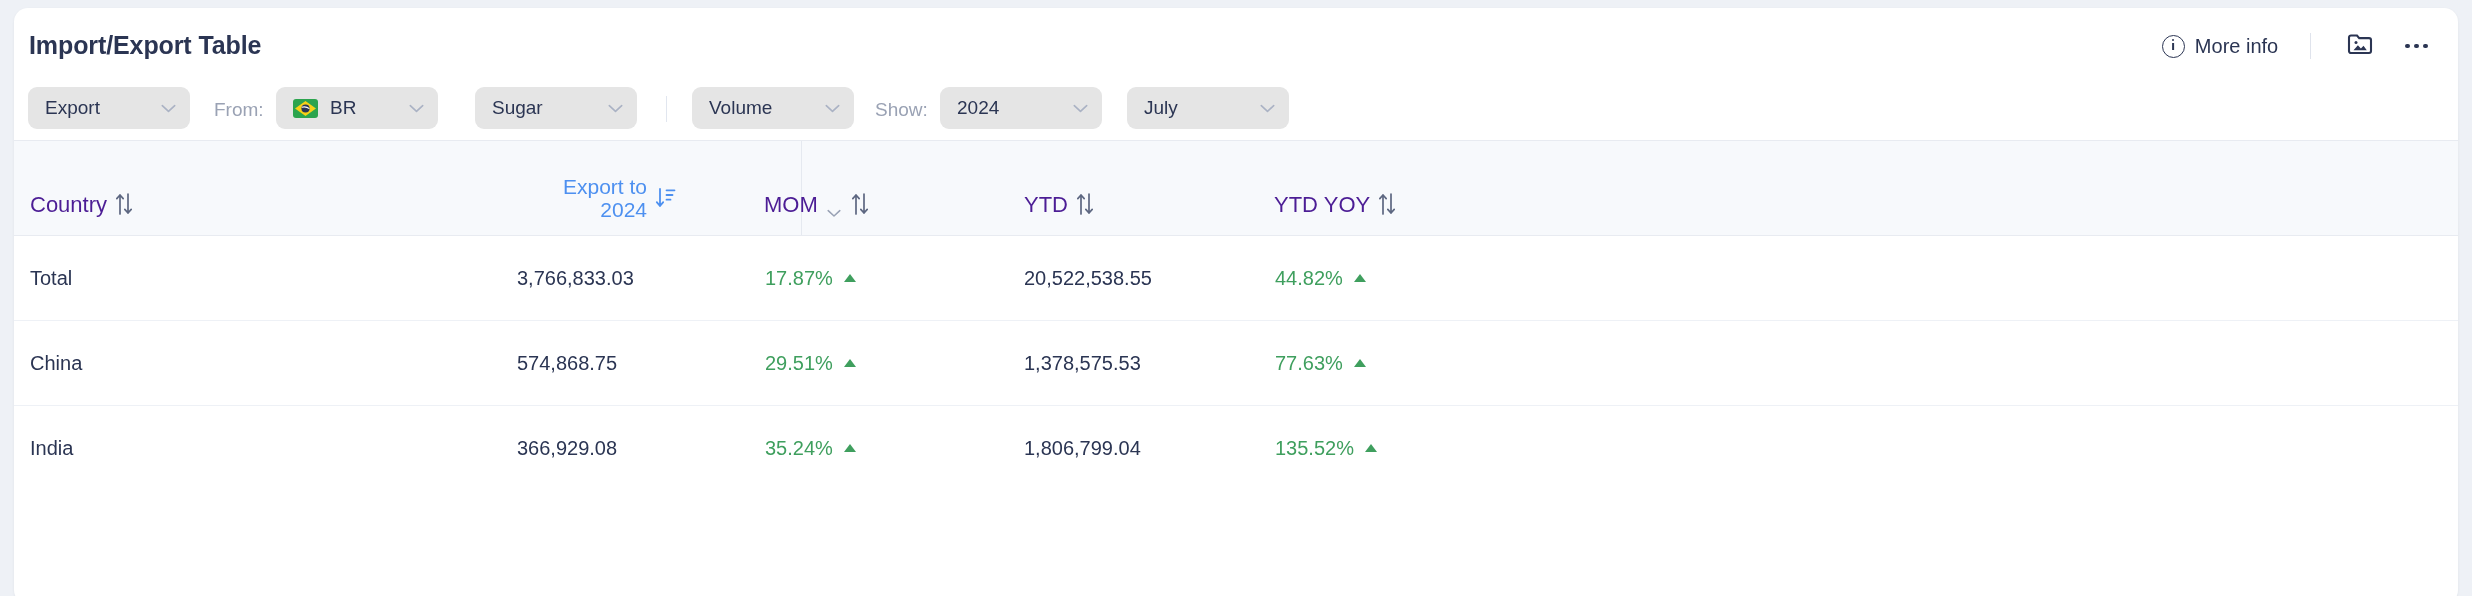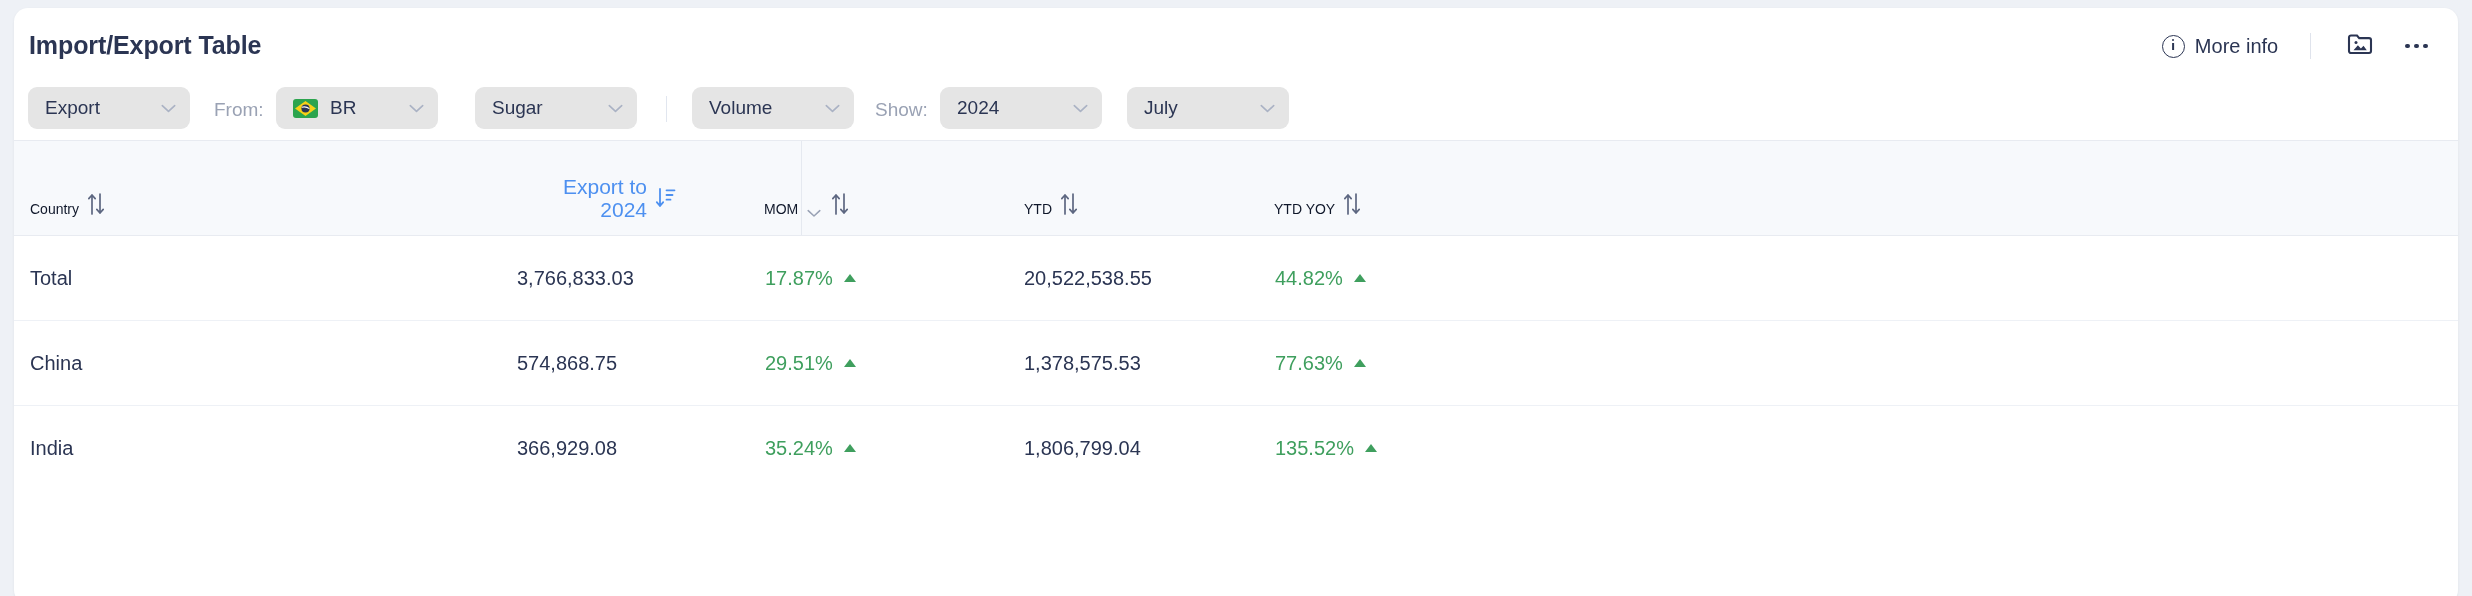--- a/index.html
+++ b/index.html
@@ -177,22 +177,22 @@
     border-bottom: 1px solid #e8ebf1;
   }
   .thcell {
     position: absolute;
     bottom: 18px;
     display: flex;
     align-items: flex-end;
     gap: 7px;
   }
   .th-text {
-    font-size: 14px;
-    color: #0f172a;
+    font-size: 22px;
+    color: #4c1d95;
     line-height: 1.1;
     white-space: nowrap;
   }
   .th-text.blue {
     color: #4d90f0;
     font-size: 21px;
     text-align: right;
     margin-left: 35px;
   }
   .th-text.blue .yr { display: block; text-align: right; }

